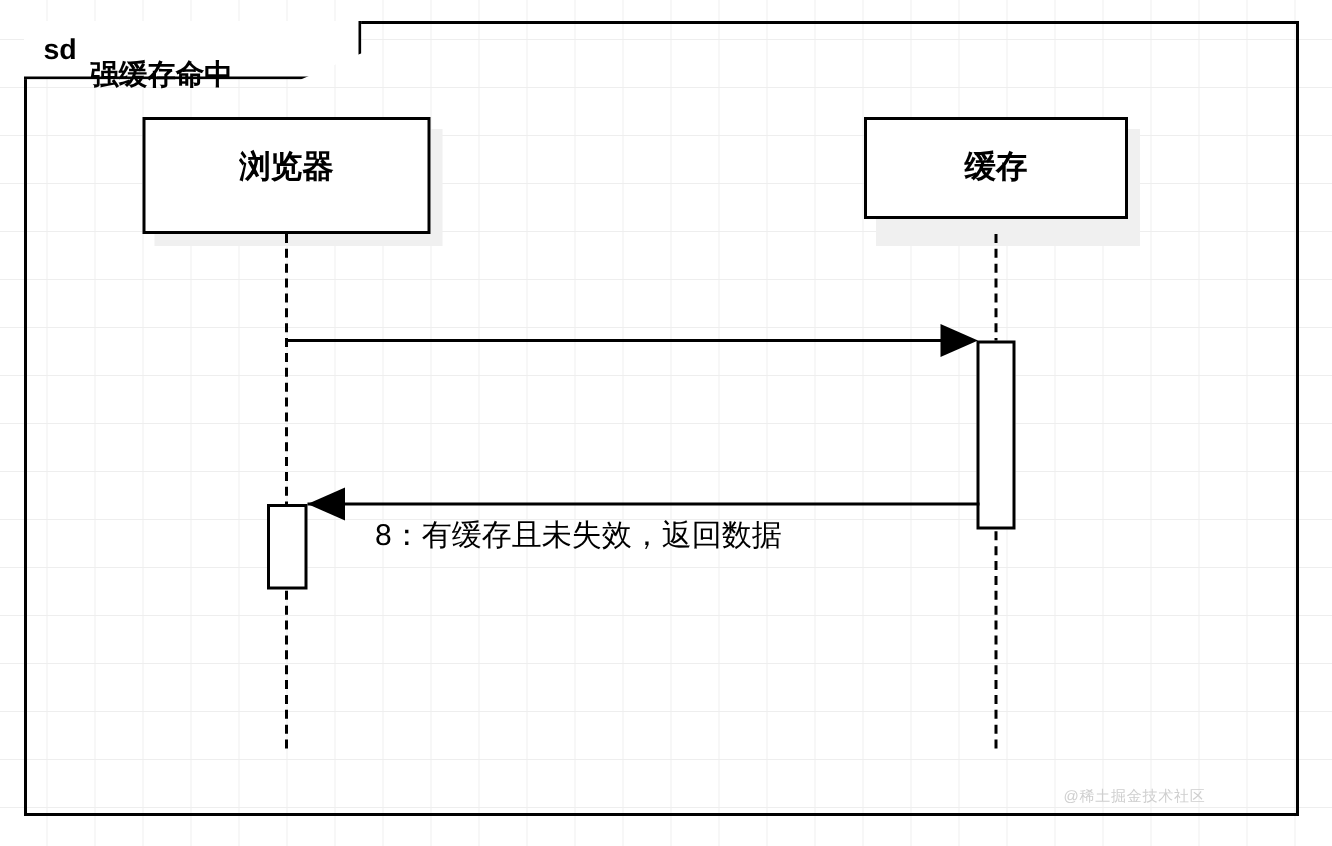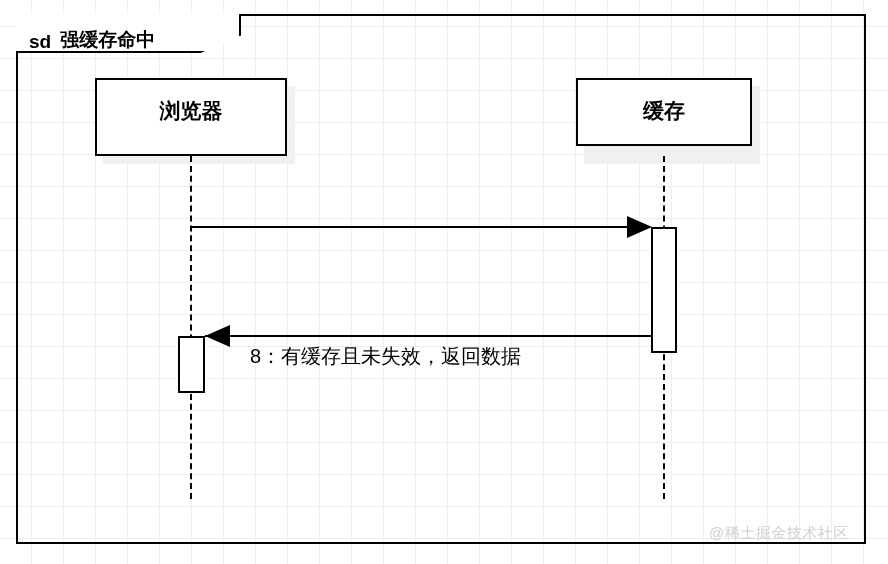--- a/index.html
+++ b/index.html
@@ -50,21 +50,21 @@
     -webkit-clip-path: polygon(0 0, 100% 0, 100% 55%, 82% 100%, 0 100%);
     clip-path: polygon(0 0, 100% 0, 100% 55%, 82% 100%, 0 100%);
   }
   .frame-tab-inner {
     position: absolute;
     left: 16px;
     top: 14px;
     width: 225px;
     height: 39px;
     display: flex;
-    align-items: flex-end;
+    align-items: center;
     padding-left: 13px;
     box-sizing: border-box;
     white-space: nowrap;
   }
   .frame-tab-kind {
     font-size: 19px;
     font-weight: bold;
     color: #000000;
     letter-spacing: 0px;
   }
@@ -144,21 +144,21 @@
     position: absolute;
     font-size: 20px;
     color: #000000;
     white-space: nowrap;
     z-index: 6;
   }
 
   
   .watermark {
     position: absolute;
-    font-size: 15px;
+    font-size: 10px;
     color: #cfcfcf;
     white-space: nowrap;
     letter-spacing: 0.5px;
     z-index: 2;
   }
 </style>
 </head>
 <body>
 
 <div id="canvas">

